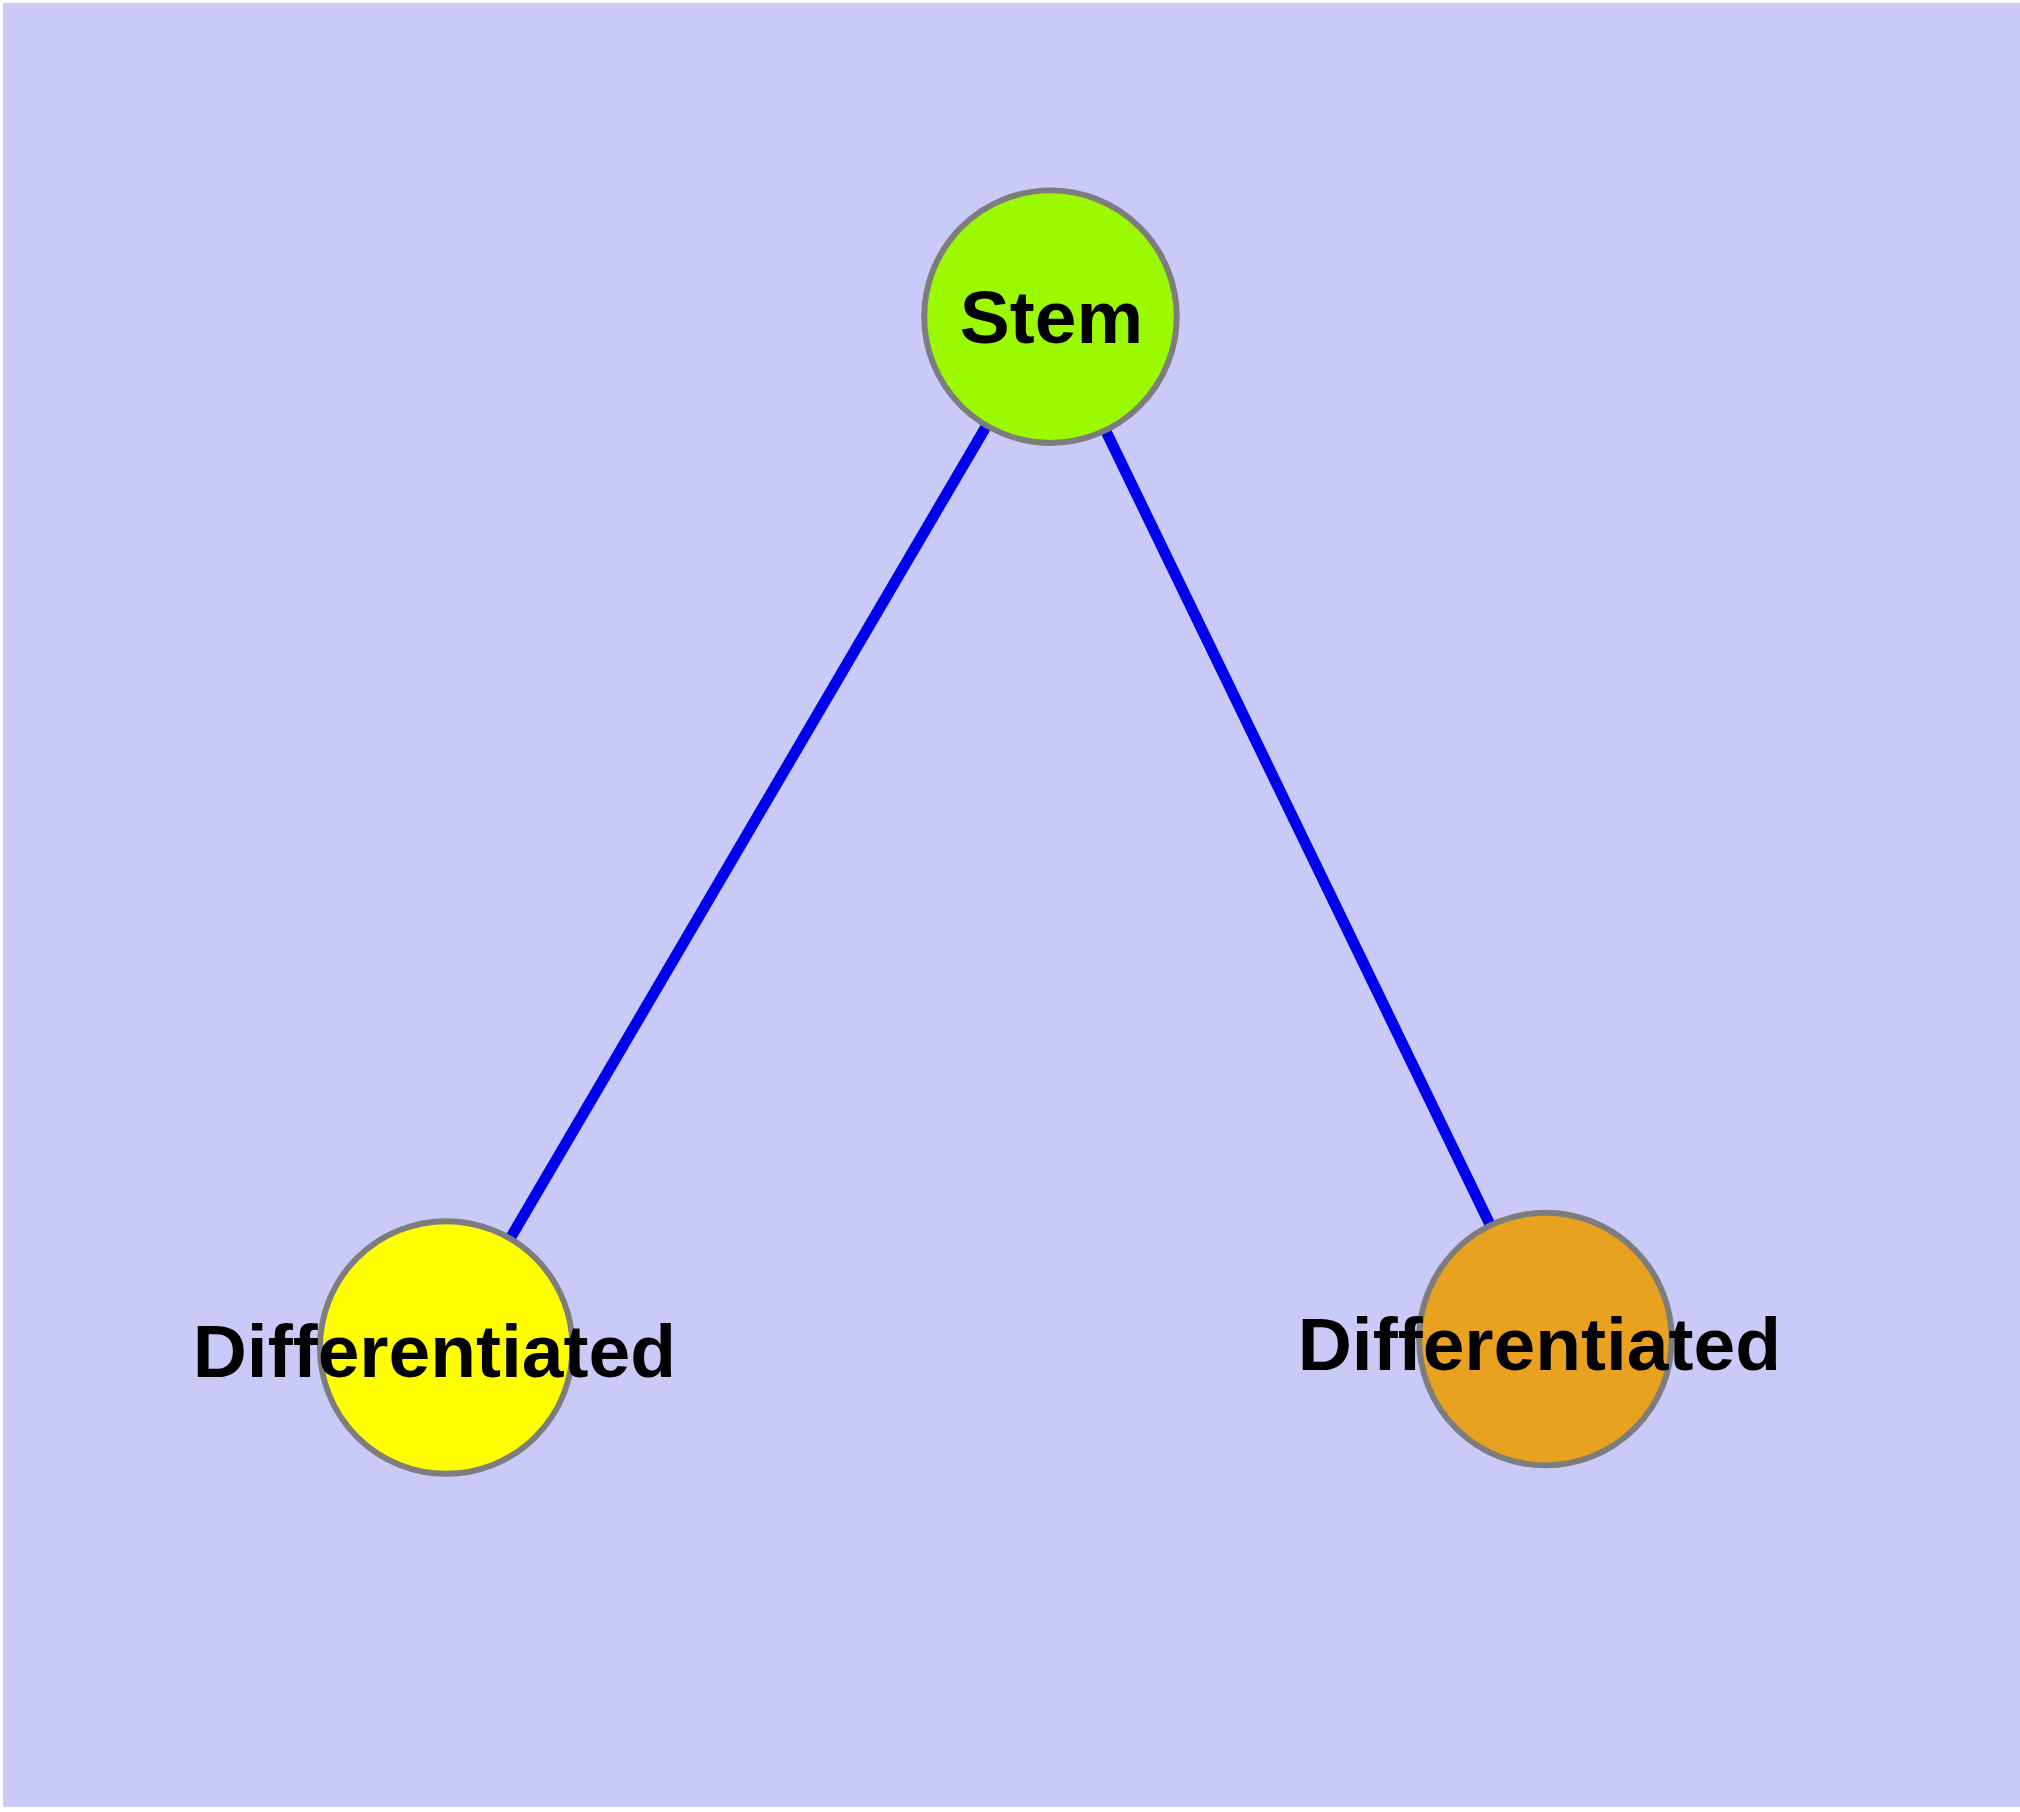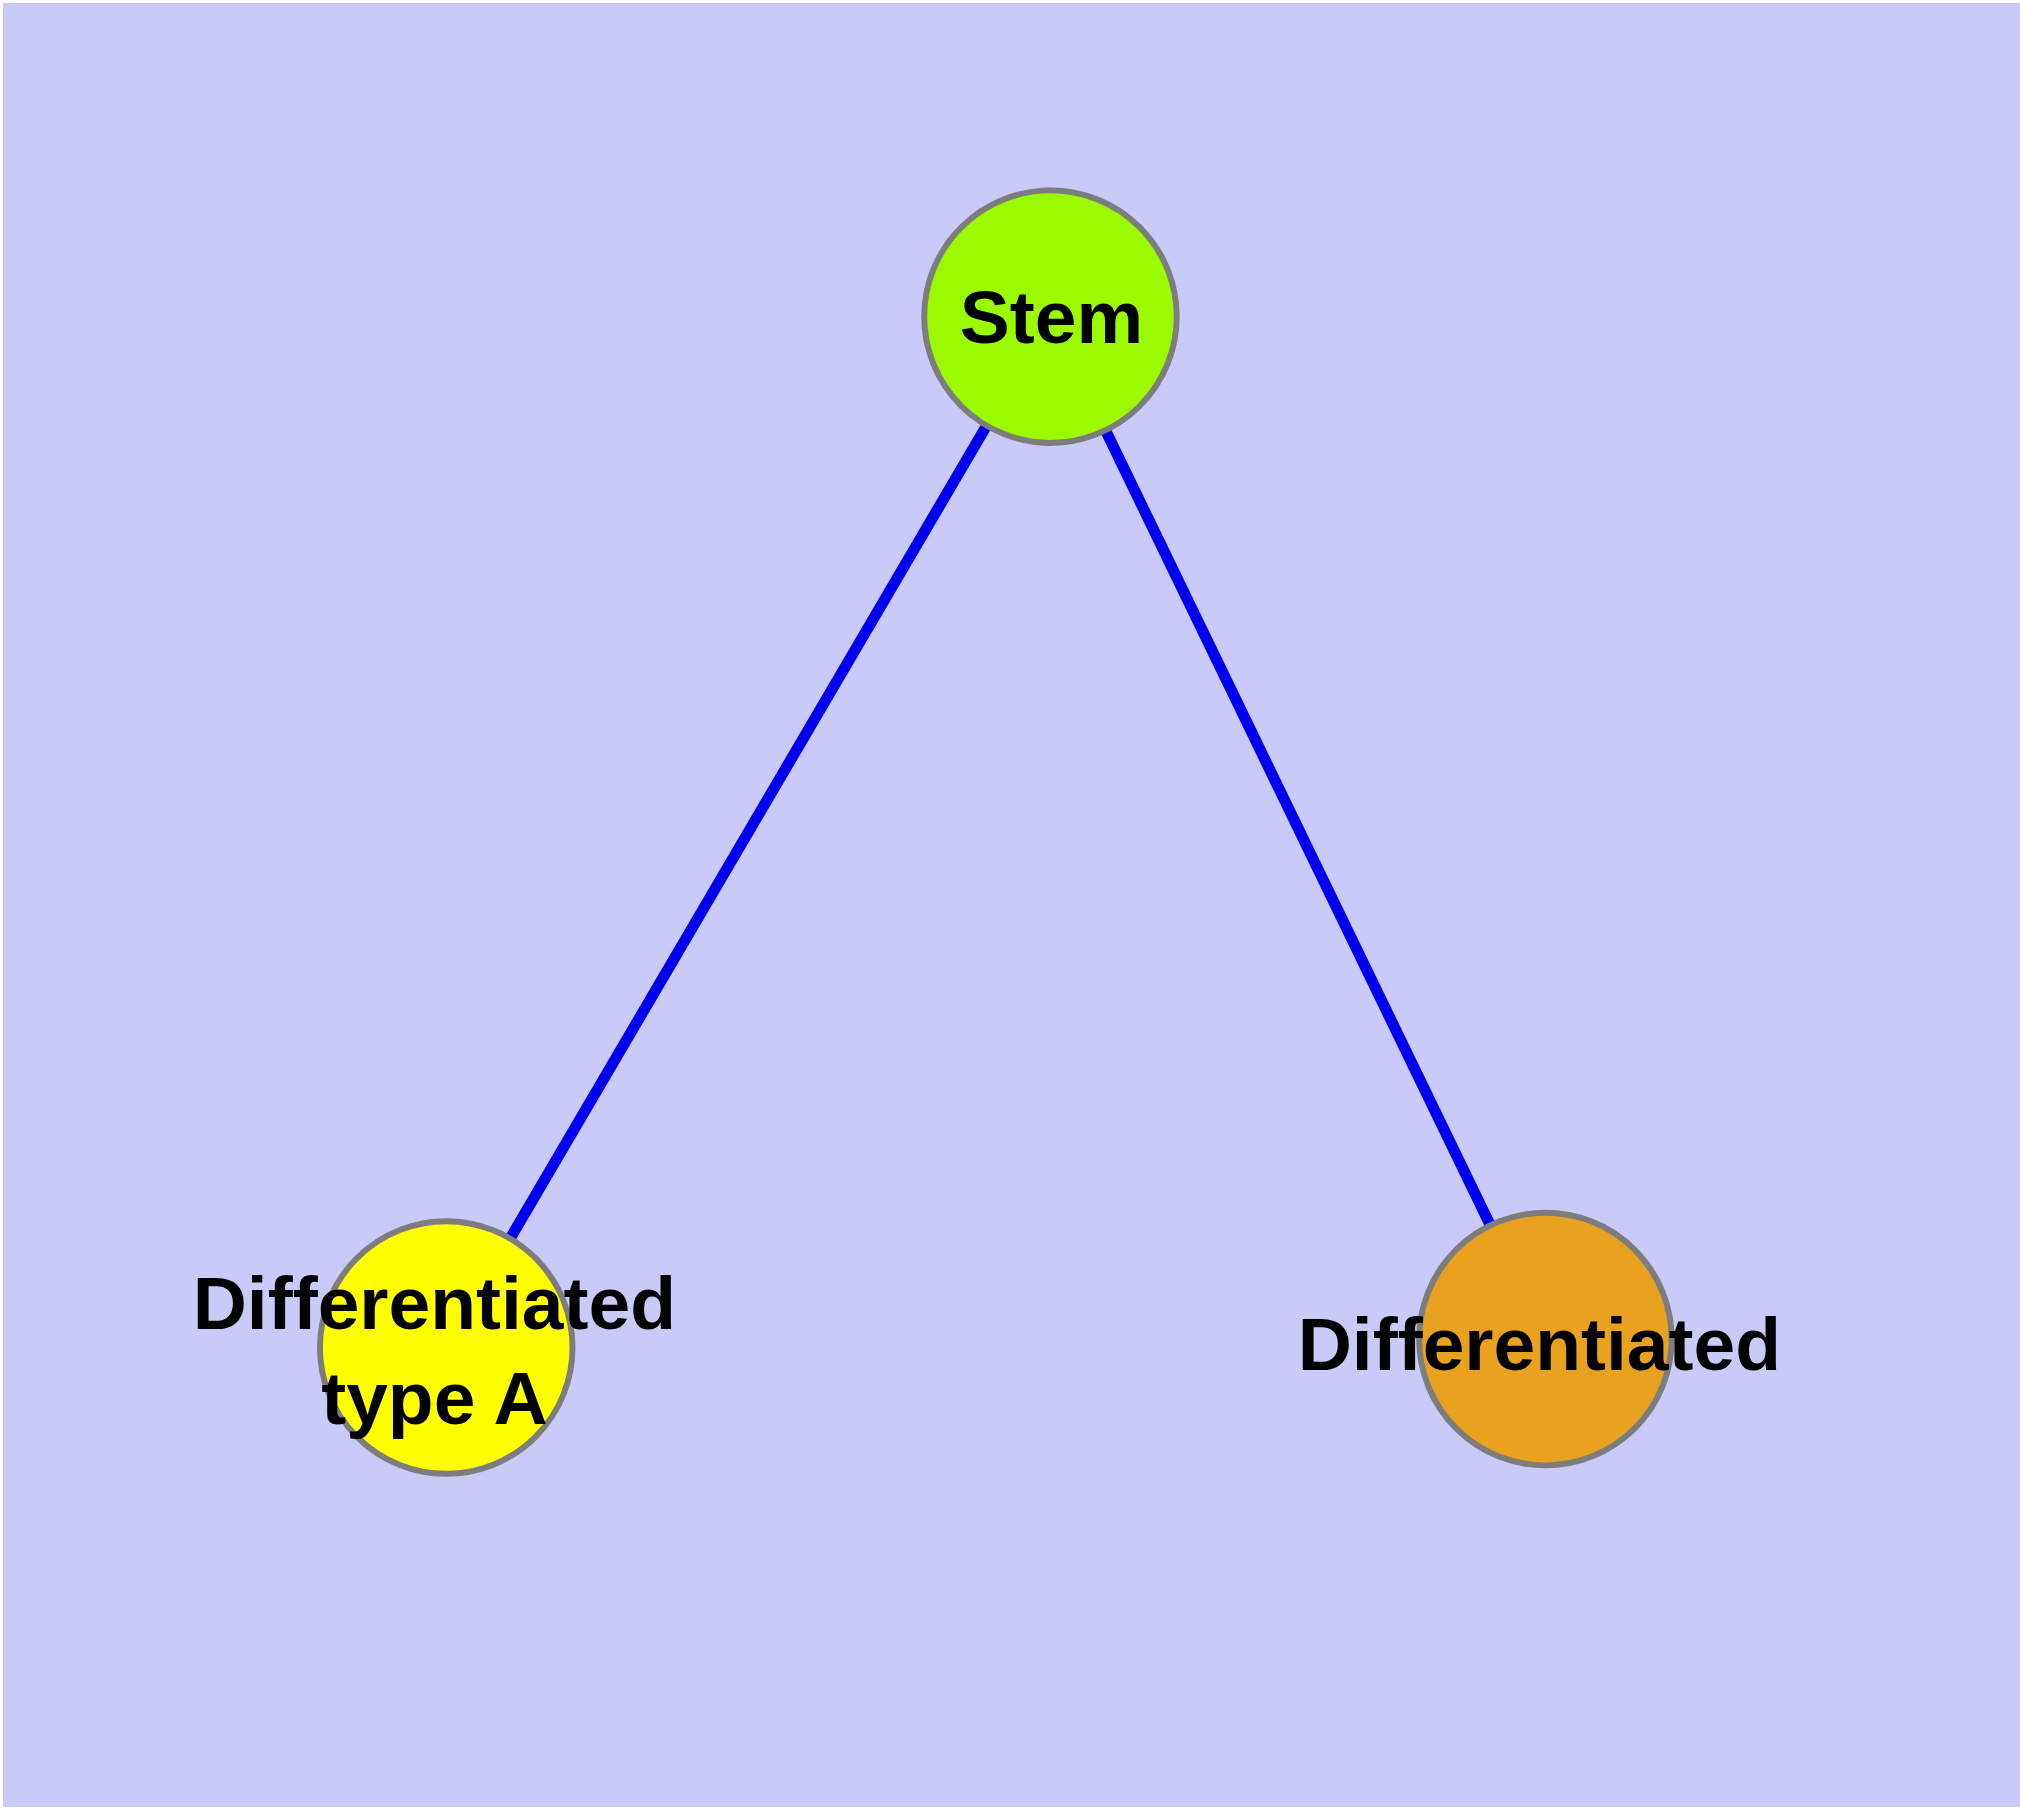--- a/index.html
+++ b/index.html
@@ -76,21 +76,20 @@
 
       <circle cx="1820" cy="1576" r="149" class="node-circle" fill="#E8A21F" stroke="#7D7D7D"></circle>
     </svg>
 
     <div class="node-label" style="left:1048px; top:314px;">
       <span>Stem</span>
     </div>
 
     <div class="node-label" style="left:431px; top:1348px;">
       <span>Differentiated</span>
-      <span>type A</span>
     </div>
 
     <div class="node-label" style="left:1536px; top:1341px;">
       <span>Differentiated</span>
     </div>
 
   </div>
 </div>
 
 

